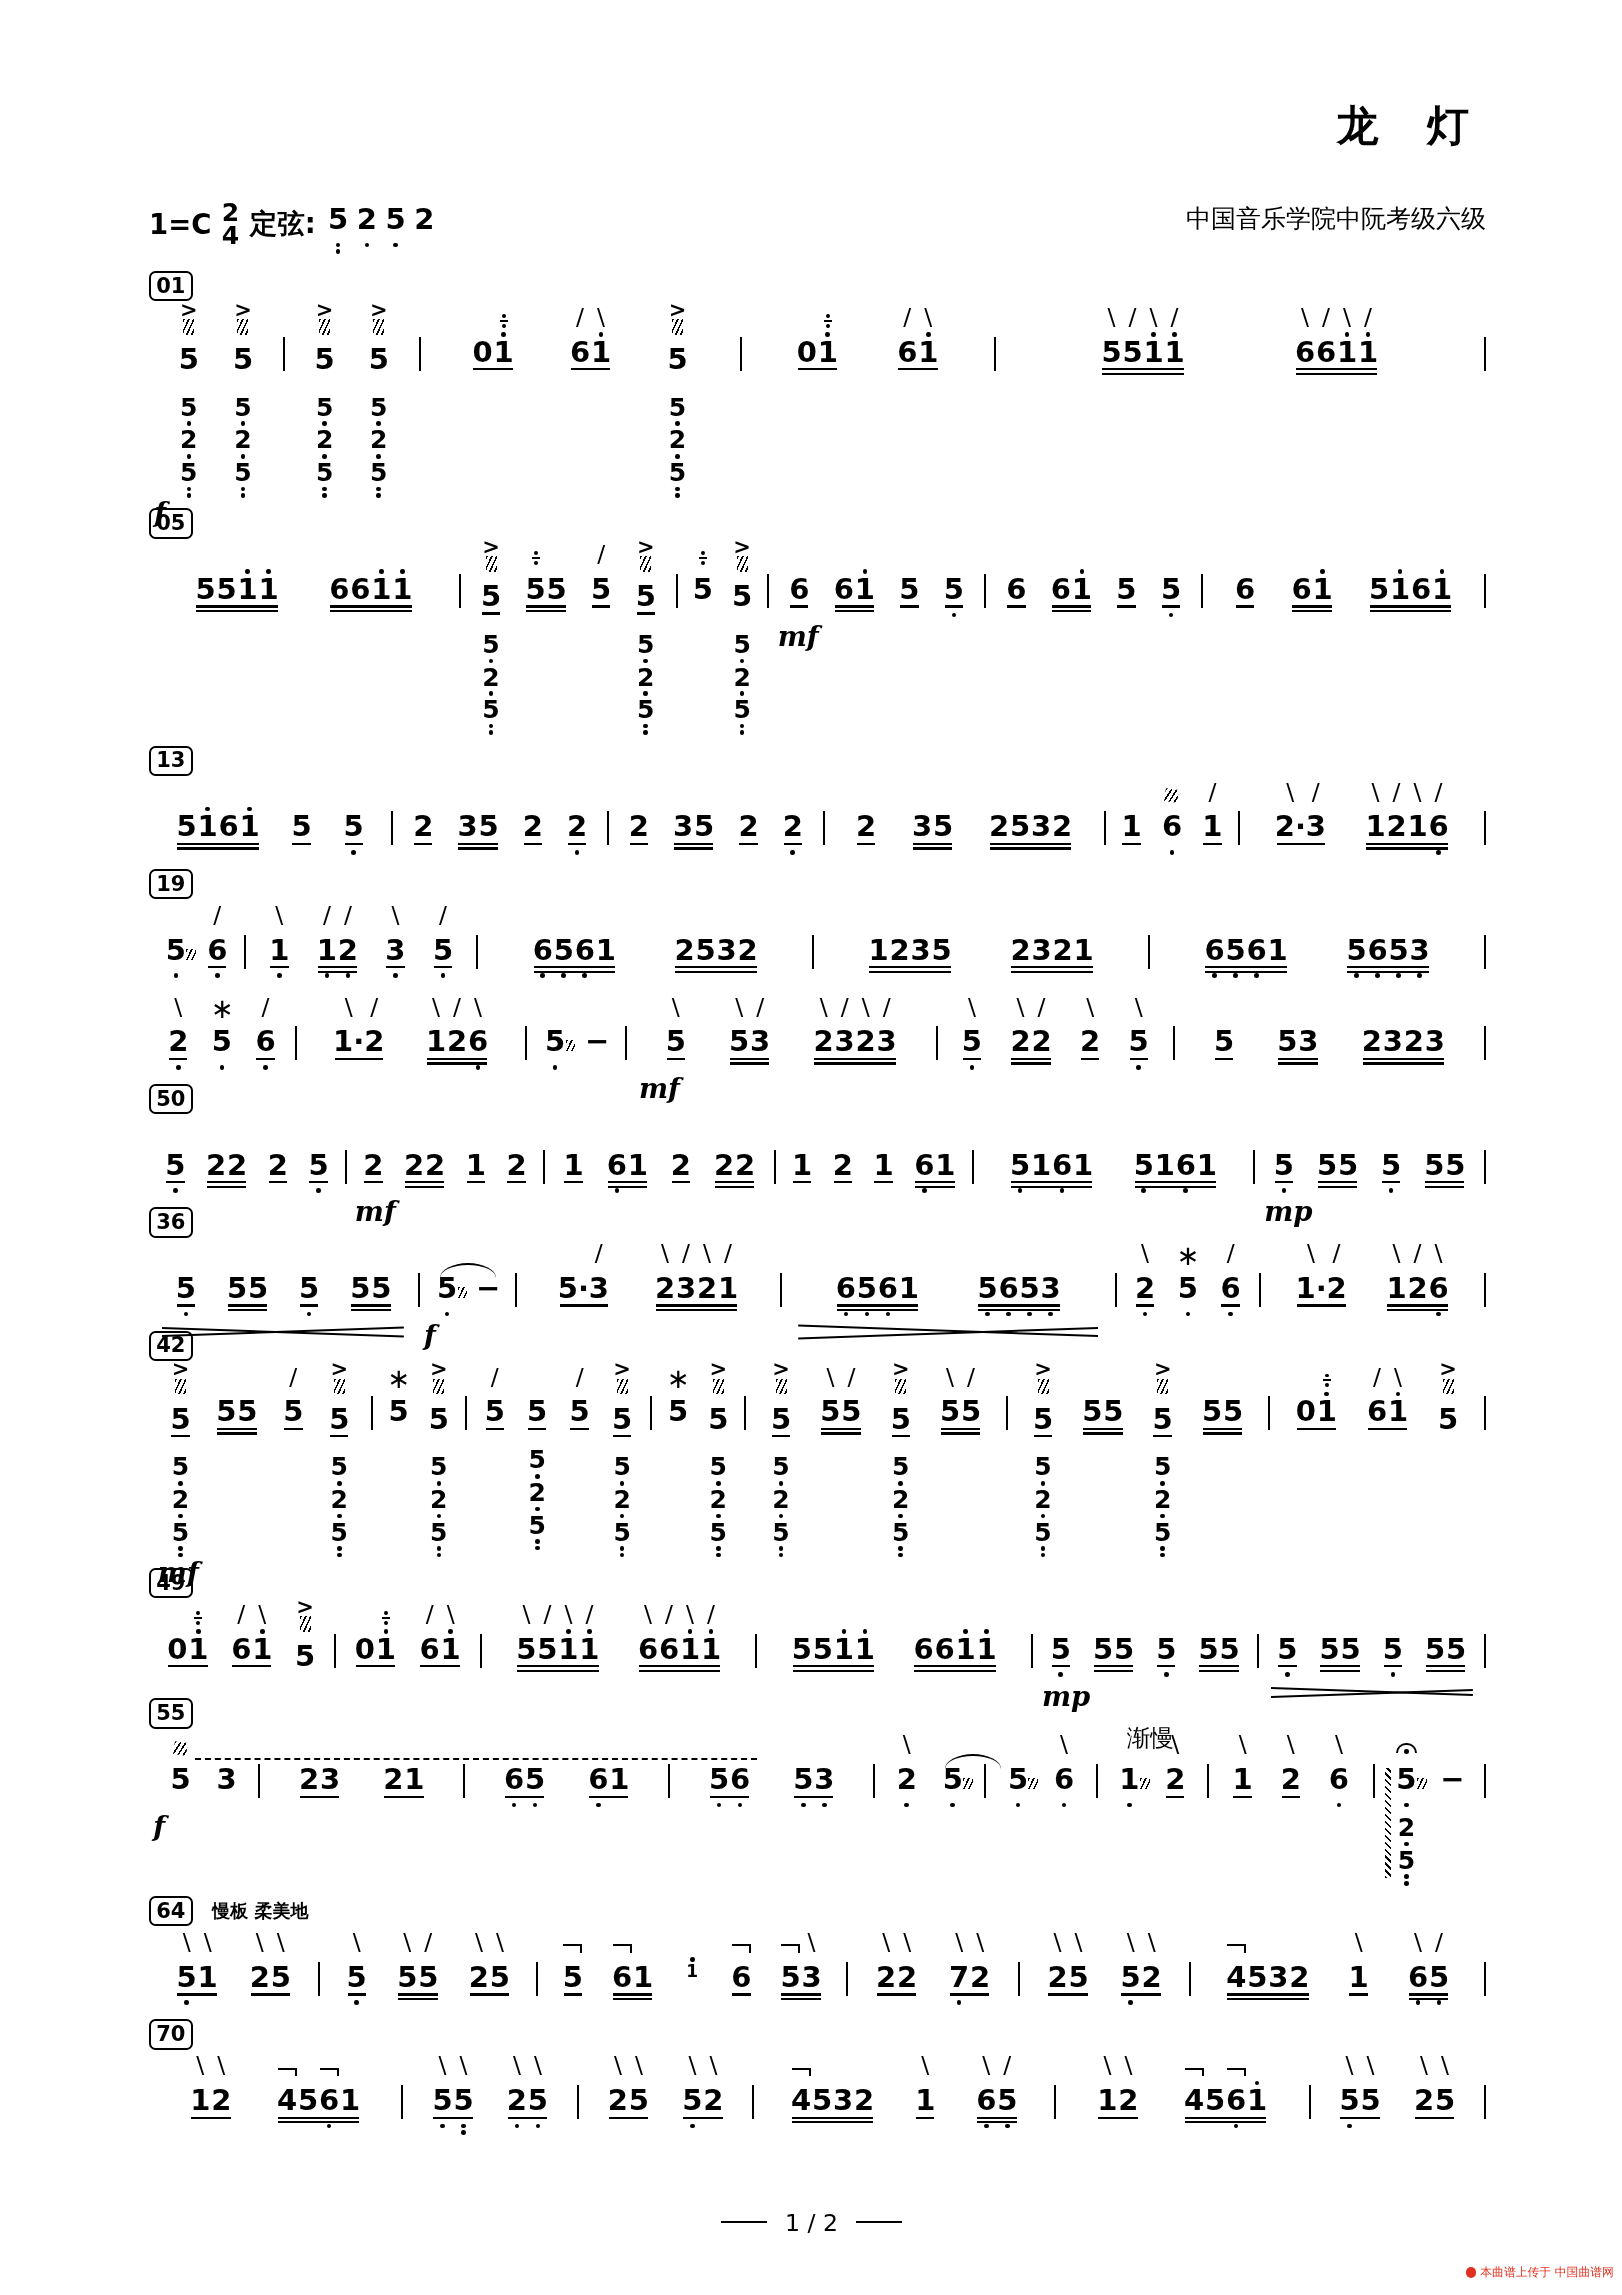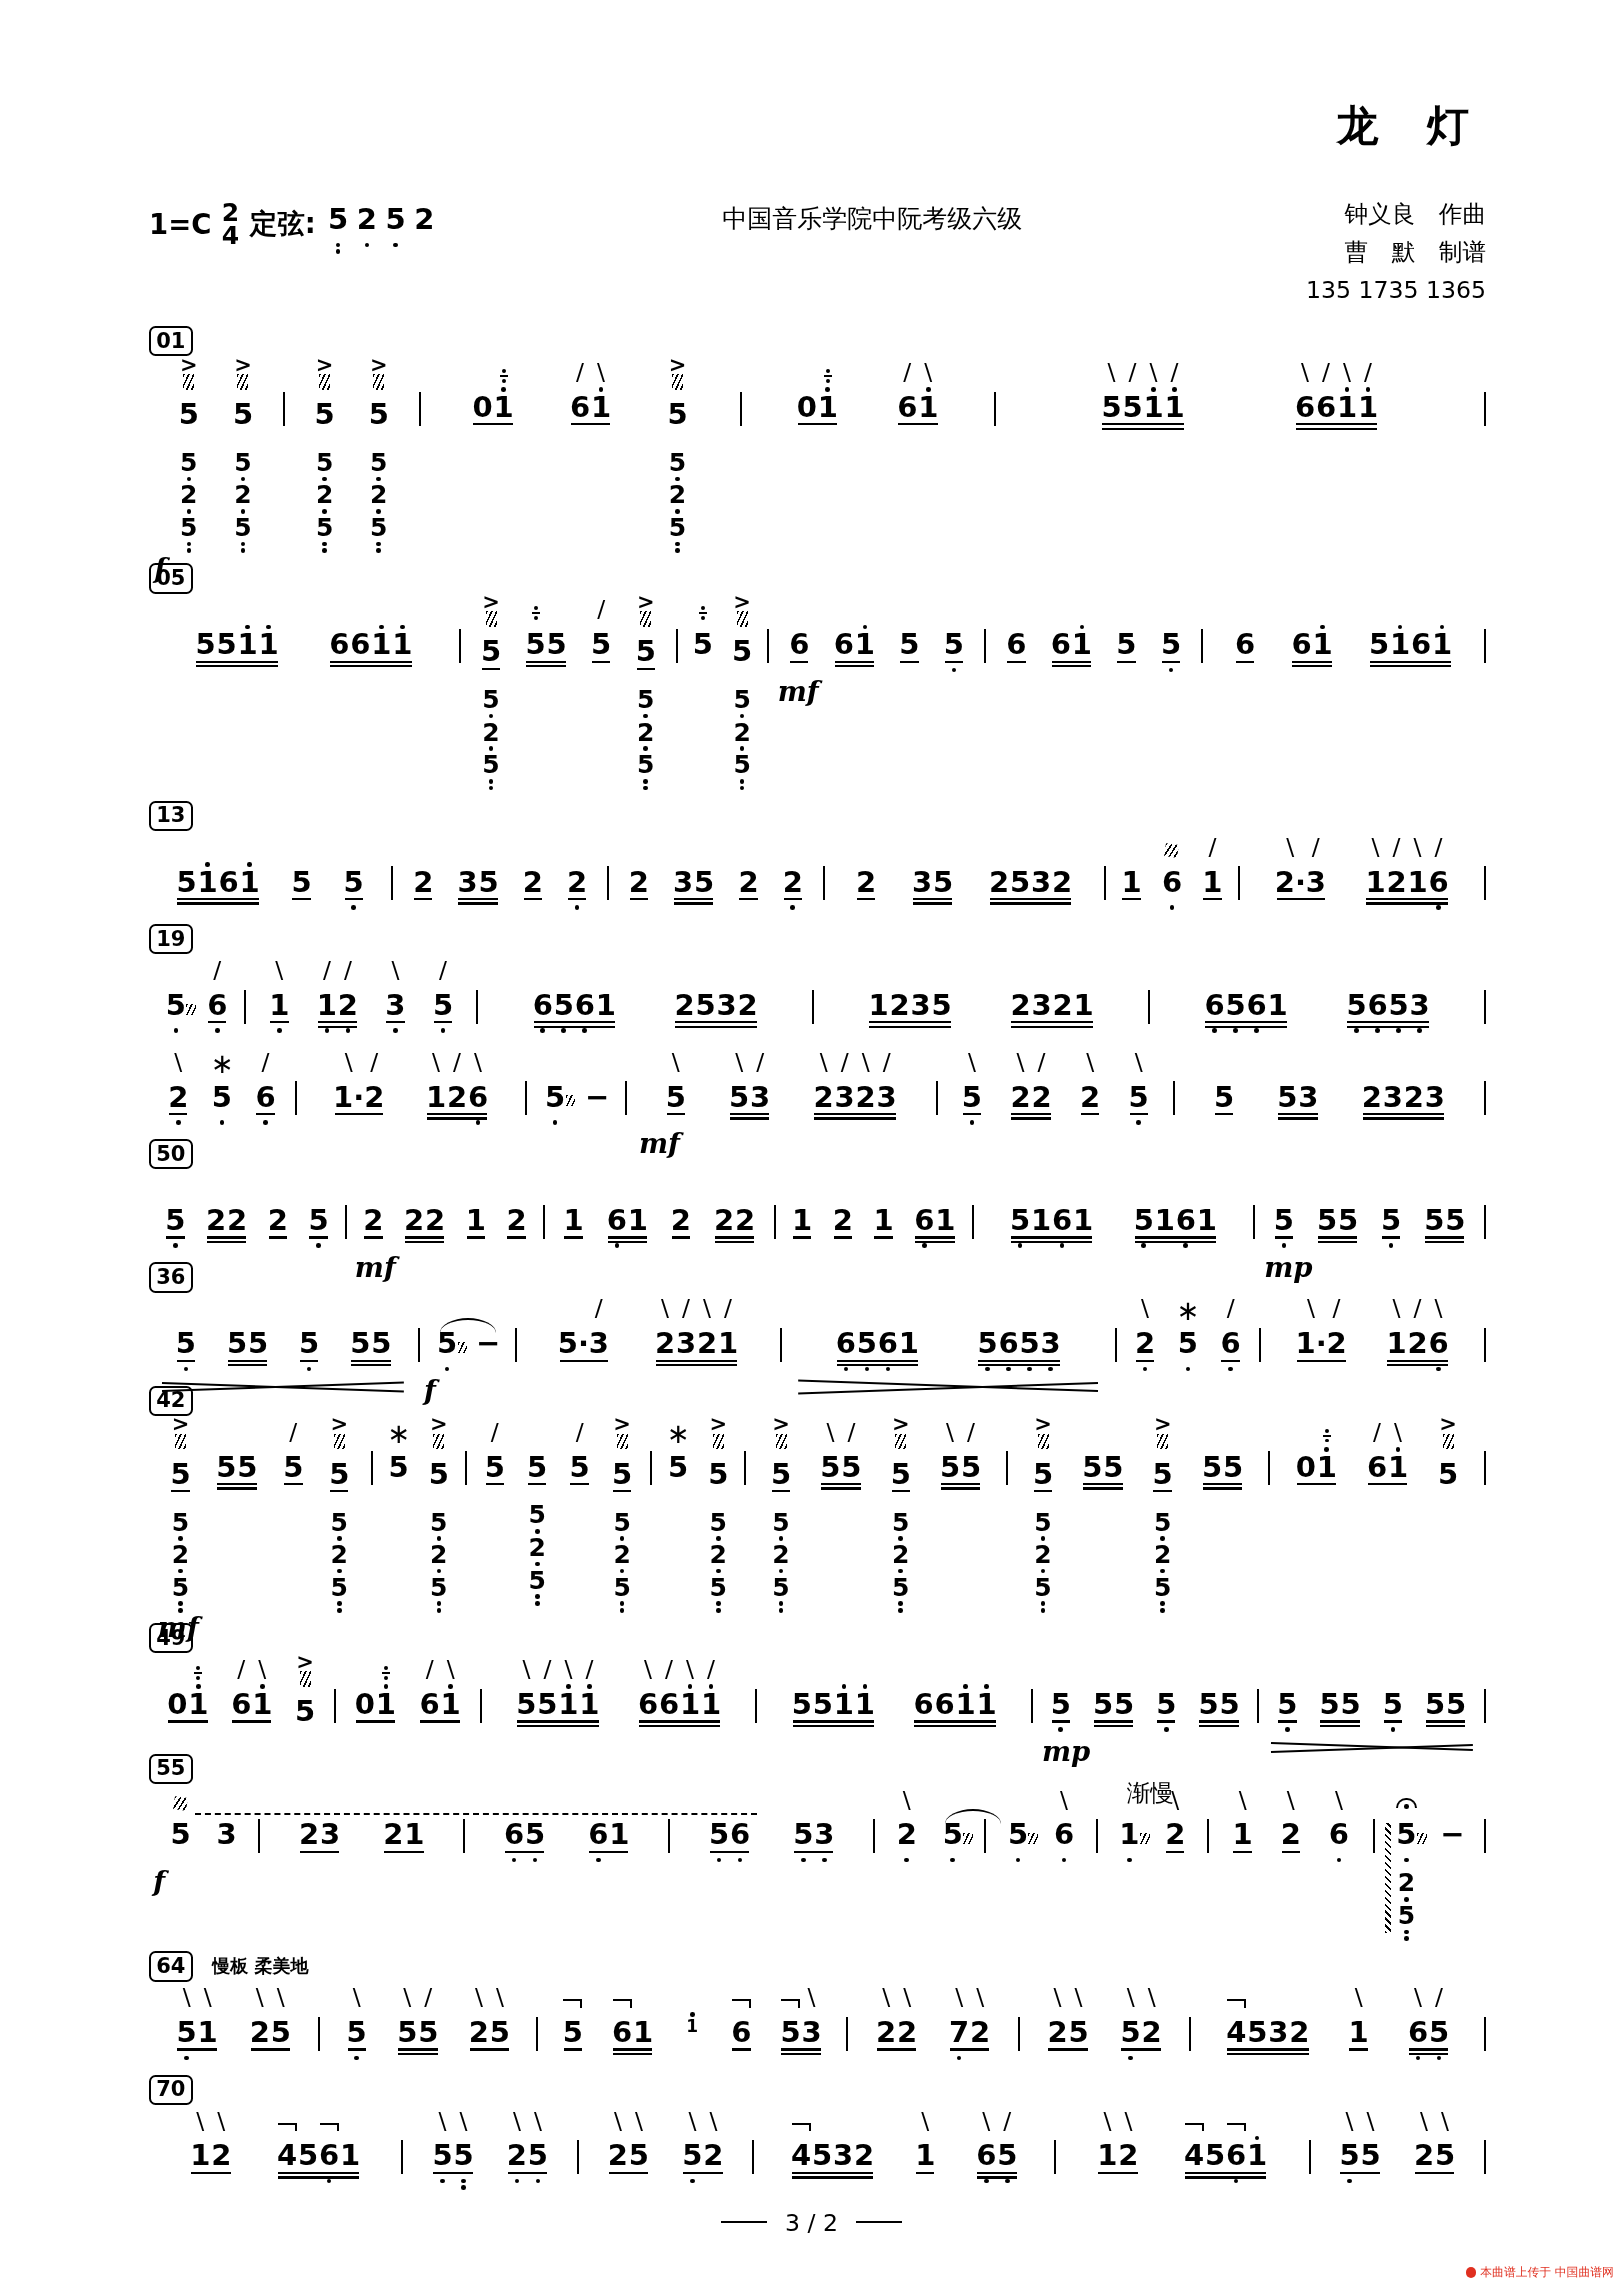--- a/index.html
+++ b/index.html
@@ -154,25 +154,20 @@
                 <div class="dg">2</div>
               </div>
             </div>
             <div class="dbrow">
               <div class="dbcell"></div>
             </div>
           </div>
         </span>
     </div>
     <div class="subtitle">中国音乐学院中阮考级六级</div>
-    <div class="credits">
-      <div>钟义良　作曲</div>
-      <div>曹　默　制谱</div>
-      <div>135 1735 1365</div>
-    </div>
   </div>
 
   <div id="score" style="margin-top:17px;">
       <div class="sys">
         <div class="markrow">
           <div class="mark">01</div>
         </div>
         <div class="system">
           <div class="measure" style="flex-grow: 2;">
             <div class="mrow">
@@ -5616,21 +5611,21 @@
             </div>
           </div>
           <div class="bar"></div>
         </div>
       </div>
     </div>
 </div>
 
 <div class="footer">
   <span class="fline"></span>
-  <span>3 / 2</span>
+  <span>1 / 2</span>
   <span class="fline"></span>
 </div>
 
 <div class="wm">
   <span class="wmdot"></span>
   <span>本曲谱上传于 中国曲谱网</span>
 </div>
 
 
 </body></html>

